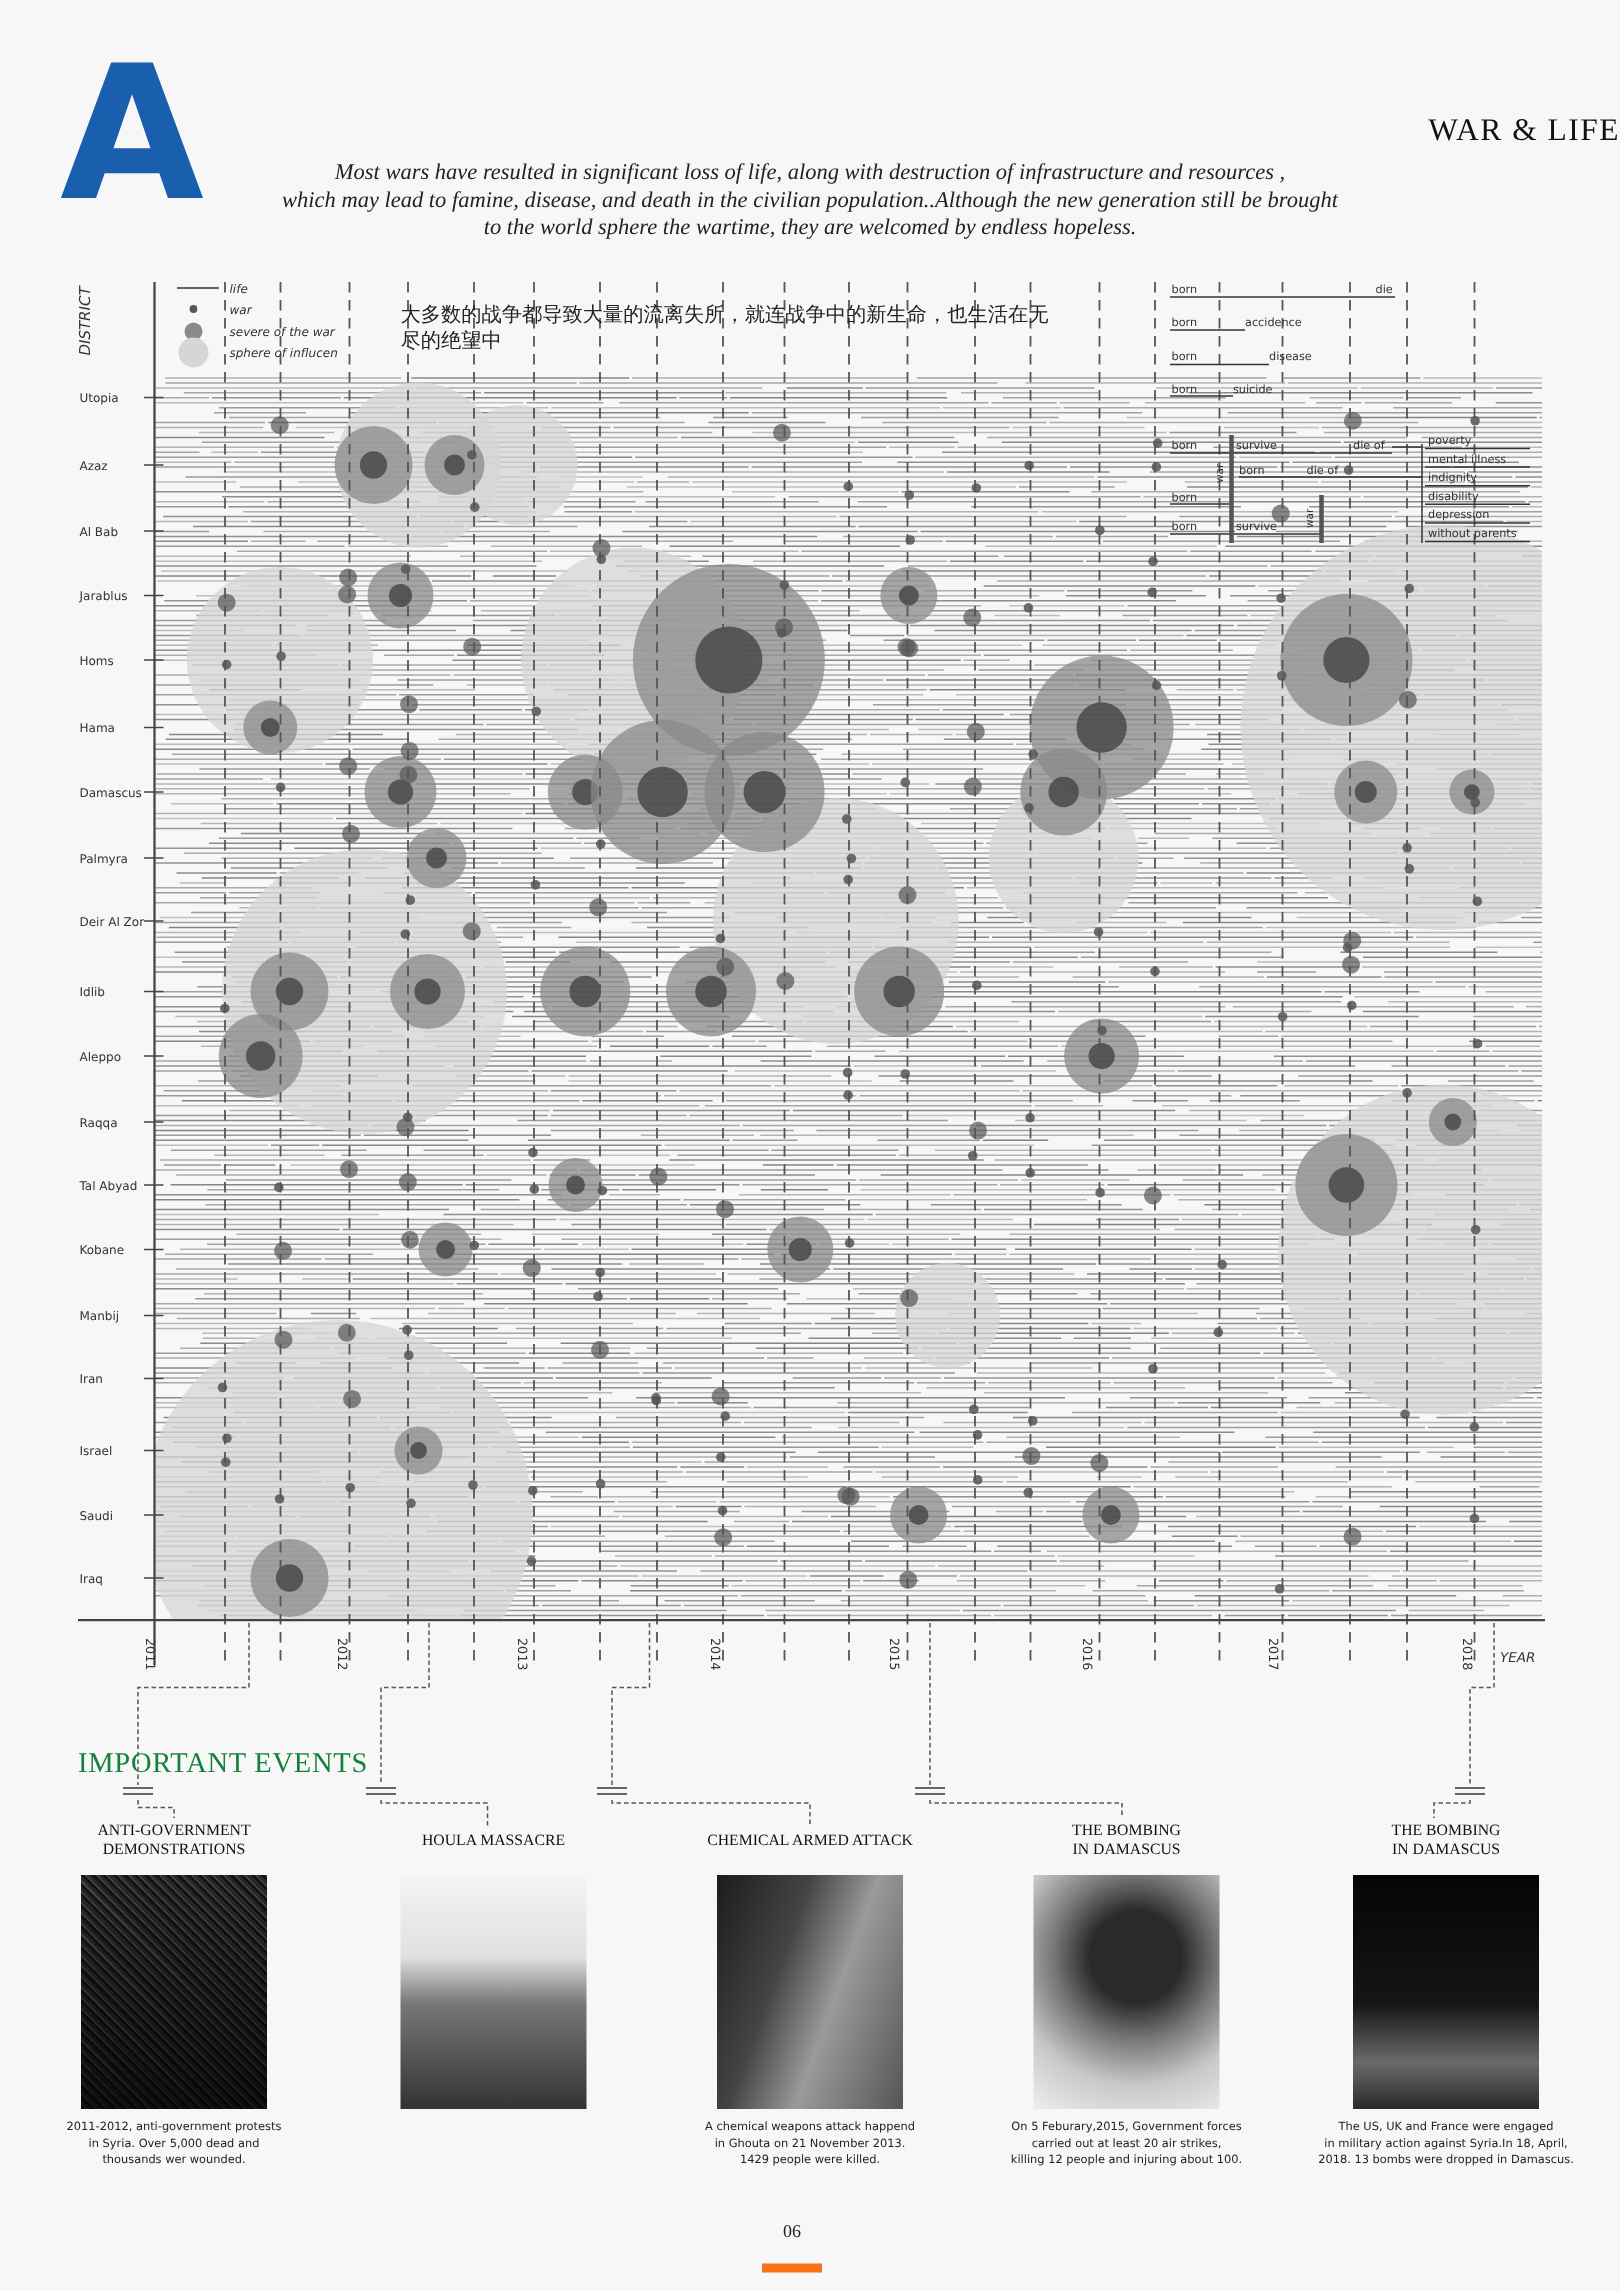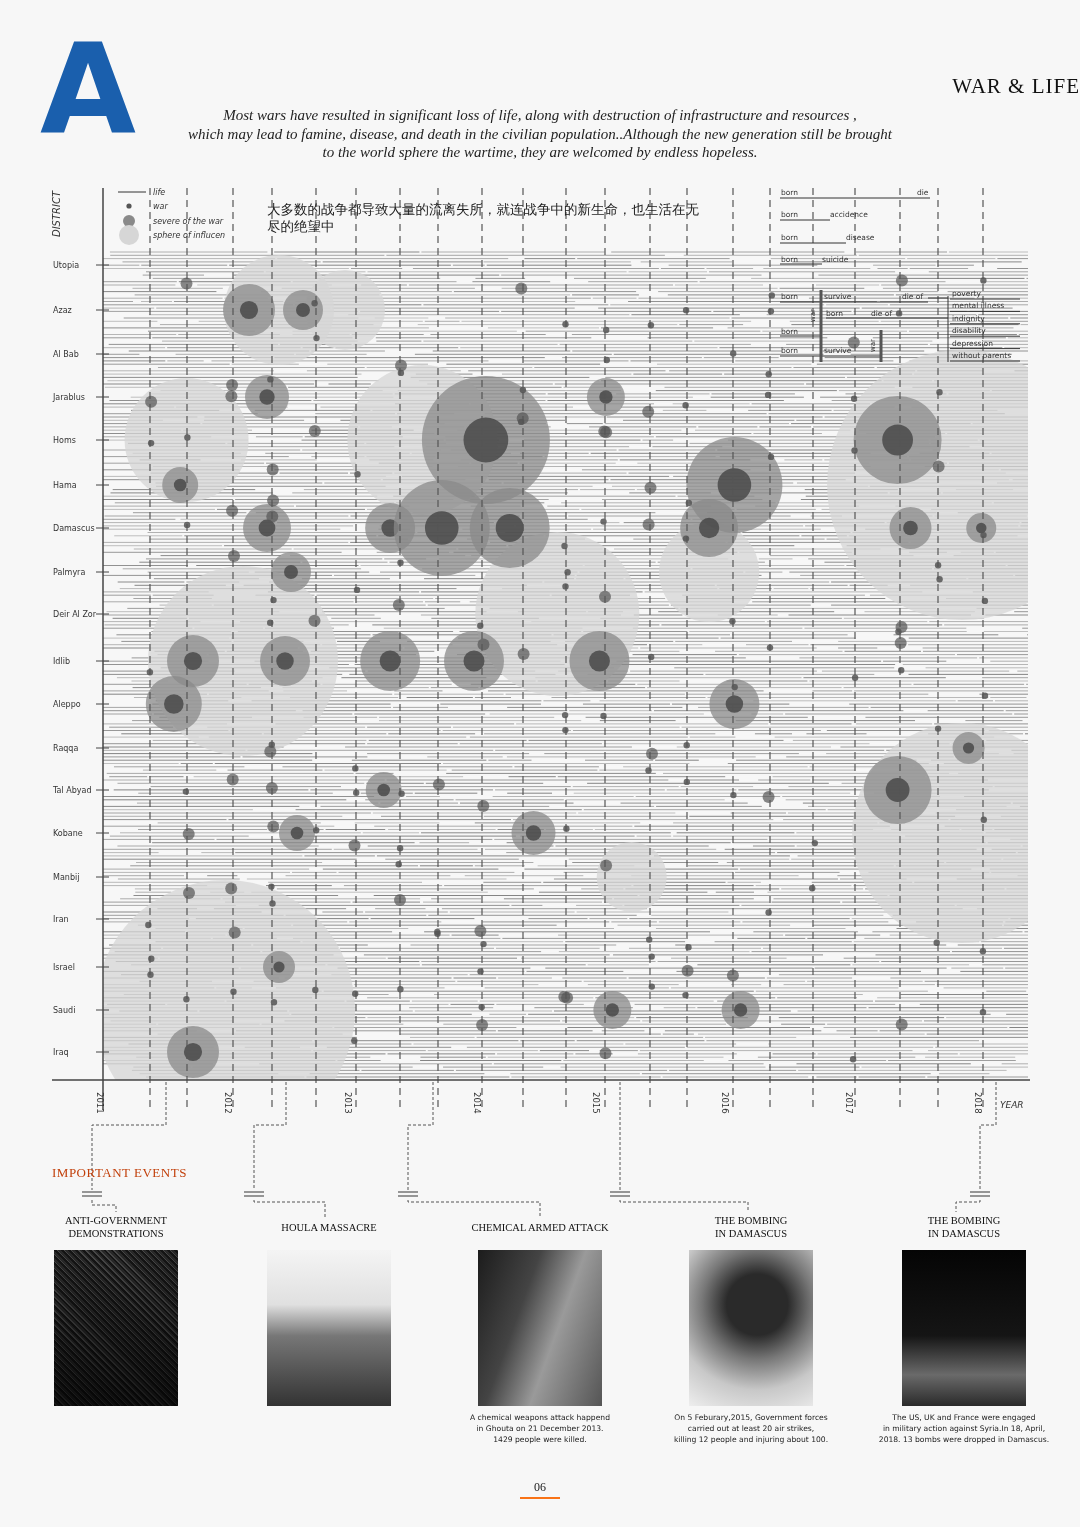--- a/index.html
+++ b/index.html
@@ -6,28 +6,28 @@
   body { width:1080px; height:1527px; background:#f7f7f7; position:relative; overflow:hidden;
          font-family:"Liberation Sans", sans-serif; color:#222; }
   .big-letter { position:absolute; left:40px; top:28px; font-family:"DejaVu Sans", sans-serif;
                 font-weight:bold; font-size:124px; line-height:1; color:#1a5fad; letter-spacing:-2px; }
   .title { position:absolute; left:0; width:1080px; top:74px; text-align:right;
            font-family:"Liberation Serif", serif; font-size:21px; letter-spacing:1px; color:#111; }
   .subtitle { position:absolute; left:150px; width:780px; top:106px; text-align:center;
               font-family:"Liberation Serif", serif; font-style:italic; font-size:15px; line-height:18.5px; color:#222; }
   svg#chart { position:absolute; left:0; top:0; }
   .axis-label { font-family:"DejaVu Sans", sans-serif; }
-  .events-title { position:absolute; left:52px; top:1165px; font-family:"Liberation Serif", serif; font-size:13px; letter-spacing:0.5px; color:#c2410c; }
+  .events-title { position:absolute; left:52px; top:1165px; font-family:"Liberation Serif", serif; font-size:19px; letter-spacing:0.5px; color:#15803d; }
   .event { position:absolute; top:1212px; width:200px; text-align:center; }
   .event-title { font-family:"Liberation Serif", serif; font-size:10.5px; line-height:13px; height:30px;
                  display:flex; align-items:center; justify-content:center; white-space:pre-line; color:#111; }
   .event-photo { width:124px; height:156px; margin:8px auto 0; background:#333; position:relative; overflow:hidden; }
   .event-caption { font-family:"DejaVu Sans", sans-serif; font-size:7.6px; line-height:11px; margin-top:6px; color:#222; white-space:pre-line; }
-  .page-num { position:absolute; left:520px; top:1480px; width:40px; text-align:center;
-              font-family:"Liberation Serif", serif; font-size:12px; border-bottom:2px solid #f97316; padding-bottom:2px; }
+  .page-num { position:absolute; left:508px; top:1480px; width:40px; text-align:center;
+              font-family:"Liberation Serif", serif; font-size:12px; border-bottom:6px solid #f97316; padding-bottom:14px; }
 </style>
 </head>
 <body>
 
 <div class="big-letter">A</div>
 <div class="title">WAR &amp; LIFE</div>
 <div class="subtitle">
   <div>Most wars have resulted in significant loss of life, along with destruction of infrastructure and resources ,</div>
   <div>which may lead to famine, disease, and death in the civilian population..Although the new generation still be brought</div>
   <div>to the world sphere the wartime, they are welcomed by endless hopeless.</div>
@@ -1924,30 +1924,33 @@
     <line x1="970" y1="1196" x2="990" y2="1196" stroke="#555" stroke-width="1.2"></line>
   </svg>
 
 <div class="events-title">IMPORTANT EVENTS</div>
 
 <div id="events">
     <div class="event" style="left: 16px;">
       <div class="event-title">ANTI-GOVERNMENT
 DEMONSTRATIONS</div>
       <div class="event-photo" style="background:repeating-linear-gradient(45deg,#222 0 2px,#777 2px 3px,#444 3px 5px),linear-gradient(#999,#333);background-blend-mode:multiply;"></div>
+      <div class="event-caption">2011-2012, anti-government protests
+in Syria. Over 5,000 dead and
+thousands wer wounded.</div>
     </div>
     <div class="event" style="left: 229px; text-align: center;">
       <div class="event-title">HOULA MASSACRE</div>
       <div class="event-photo" style="background:linear-gradient(180deg,#f4f4f4 0%,#e0e0e0 35%,#777 55%,#333 100%);"></div>
     </div>
     <div class="event" style="left: 440px;">
       <div class="event-title">CHEMICAL ARMED ATTACK</div>
       <div class="event-photo" style="background:linear-gradient(110deg,#1c1c1c 0%,#444 35%,#9a9a9a 60%,#555 100%);"></div>
       <div class="event-caption">A chemical weapons attack happend
-in Ghouta on 21 December 2013.
+in Ghouta on 21 November 2013.
 1429 people were killed.</div>
     </div>
     <div class="event" style="left: 651px;">
       <div class="event-title">THE BOMBING
 IN DAMASCUS</div>
       <div class="event-photo" style="background:radial-gradient(circle at 55% 35%,#2a2a2a 0 25%,#777 45%,#c8c8c8 70%,#eee 100%);"></div>
       <div class="event-caption">On 5 Feburary,2015, Government forces
 carried out at least 20 air strikes,
 killing 12 people and injuring about 100.</div>
     </div>

